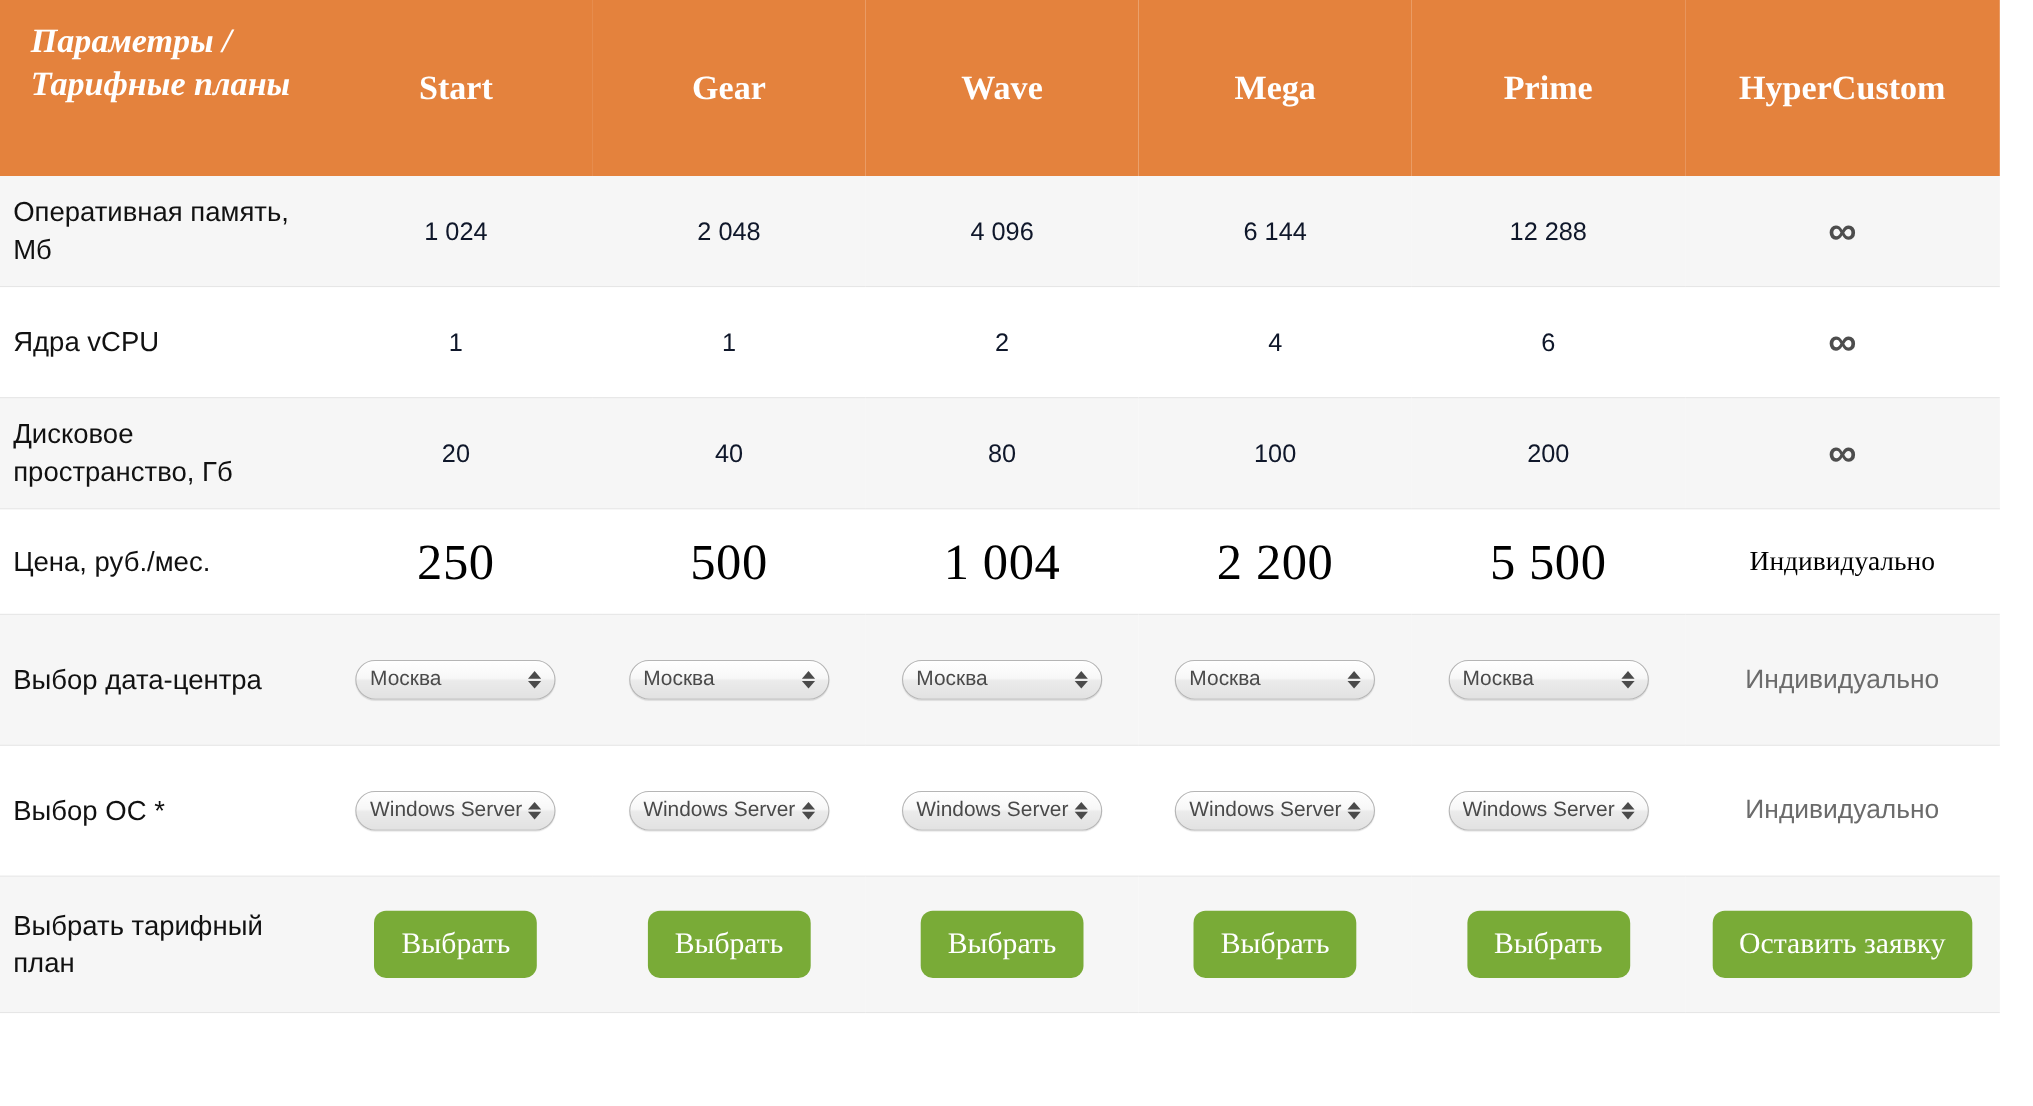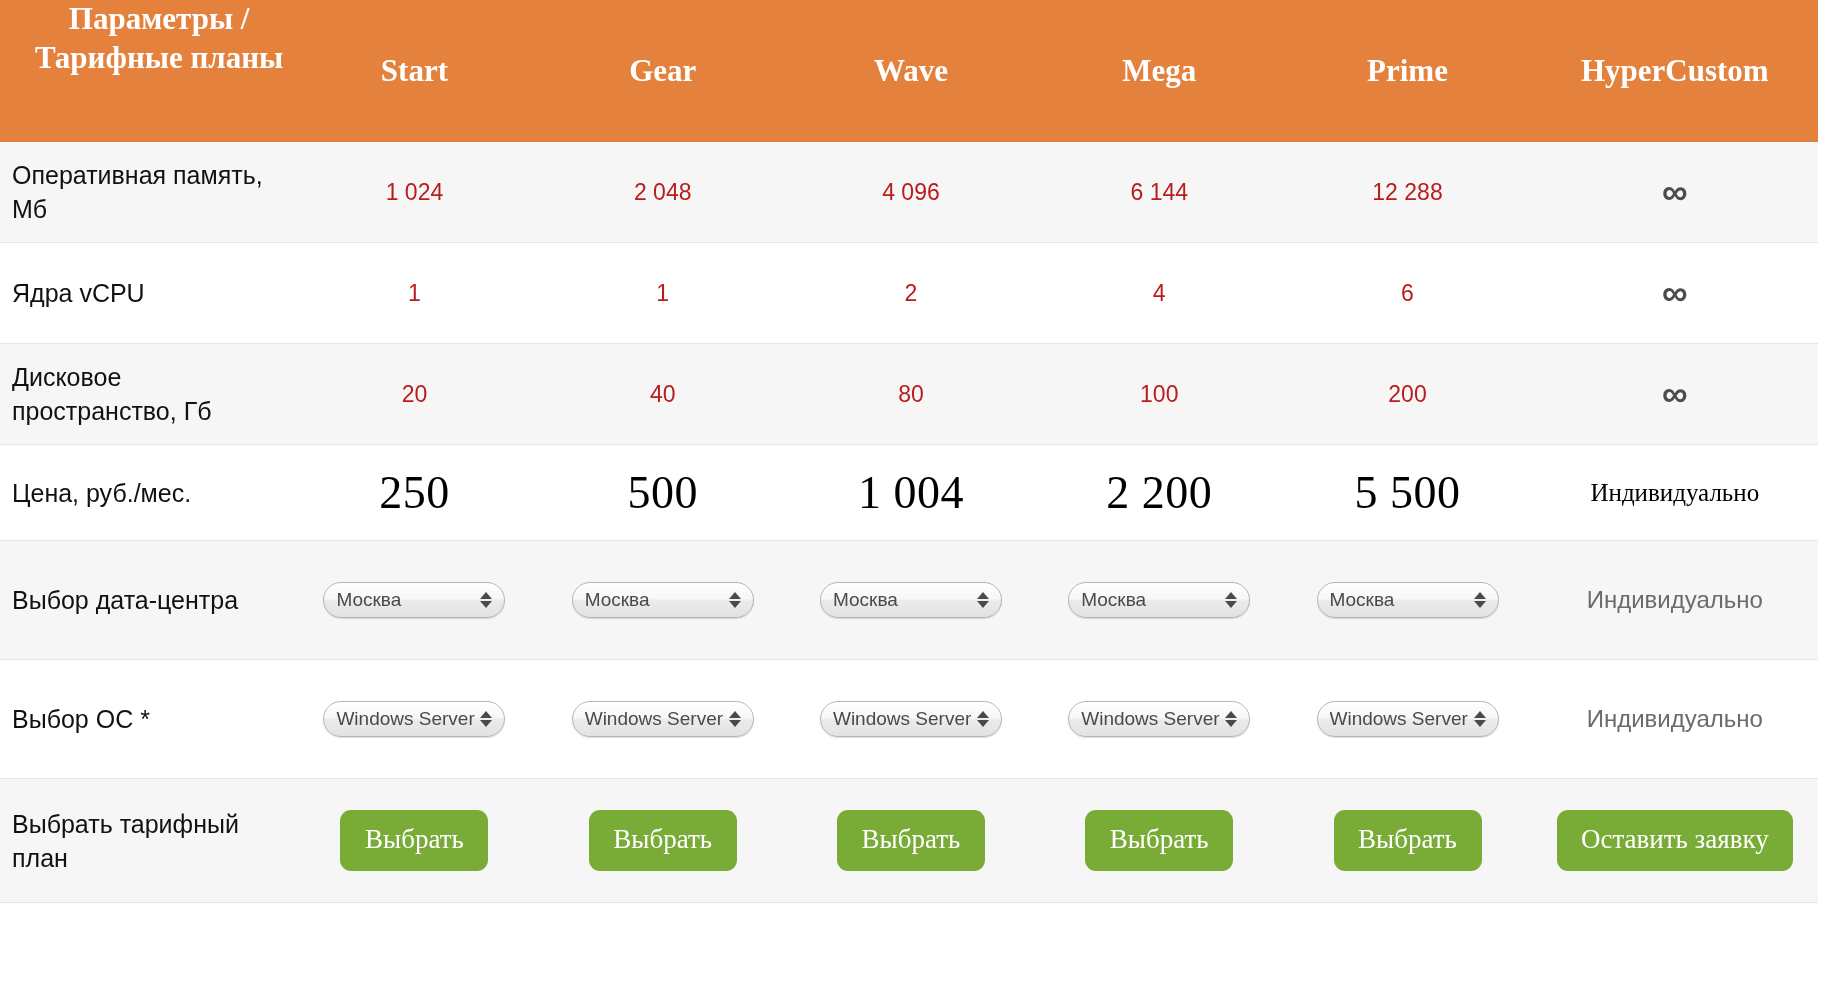--- a/index.html
+++ b/index.html
@@ -29,24 +29,26 @@
     font-family: "Liberation Serif", serif;
     font-weight: bold;
     font-size: 31px;
     padding: 0;
     height: 142px;
     vertical-align: middle;
     text-align: center;
     border: 0;
   }
   .pricing-table thead th.param-head {
-    text-align: center;
+    text-align: left;
     padding-left: 28px;
     vertical-align: top;
+    padding-top: 18px;
     line-height: 1.25;
+    font-style: italic;
   }
 
   
   col.c-param  { width: 290px; }
   col.c-plan   { width: 248px; }
   col.c-custom { width: 286px; }
 
   
   .pricing-table tbody tr { background: #ffffff; }
   .pricing-table tbody tr.alt { background: #f6f6f6; }
@@ -67,21 +69,21 @@
     line-height: 1.36;
   }
 
   tr.r-spec td { height: 100px; }
   tr.r-price td { height: 95px; }
   tr.r-select td { height: 118px; }
   tr.r-action td { height: 123px; }
   tr.r-tail td { height: 24px; border-bottom: 0; }
 
   
-  .val-num { color: #b91c1c; font-size: 23px; }
+  .val-num { color: #0f172a; font-size: 23px; }
   .val-inf {
     color: #4d4d4d;
     font-size: 36px;
     font-weight: bold;
     line-height: 1;
     display: inline-block;
   }
   .val-price {
     font-family: Liberation Serif, serif;
     font-size: 46px;

